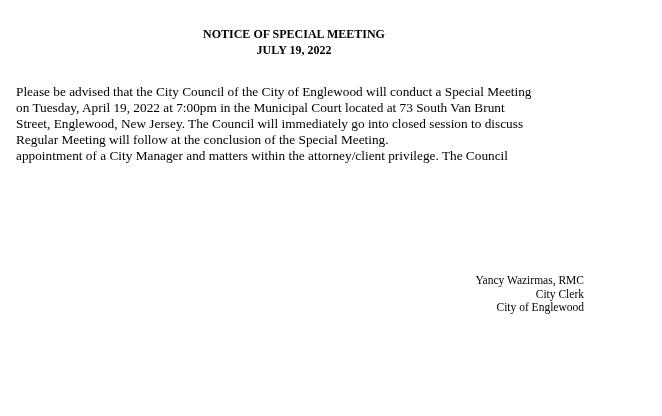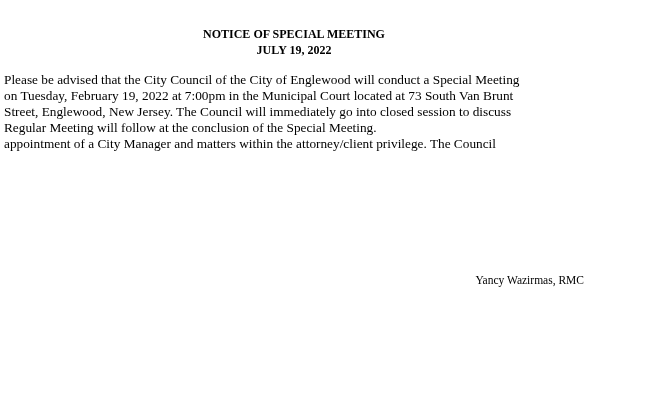--- a/index.html
+++ b/index.html
@@ -31,21 +31,21 @@
       line-height: 16px;
     }
     .title.line1 { top: 26px; }
     .title.line2 { top: 42px; }
     .para {
       position: absolute;
       left: 0;
       width: 580px;
       font-size: 13.3px;
       line-height: 16px;
-      margin: 0;
+      margin: 12px;
     }
     .para .ln {
       display: block;
       white-space: nowrap;
     }
     .para1 { top: 72px; }
     .para2 { top: 192px; }
     .sig {
       position: absolute;
       right: 0;
@@ -58,25 +58,27 @@
   </style>
 </head>
 <body>
 
 <div class="doc">
   <div class="title line1">NOTICE OF SPECIAL MEETING</div>
   <div class="title line2">JULY 19, 2022</div>
 
   <p class="para para1">
     <span class="ln">Please be advised that the City Council of the City of Englewood will conduct a Special Meeting</span>
-    <span class="ln">on Tuesday, February 19, 2022 at 7:00pm in the Municipal Court located at 73 South Van Brunt</span>
+    <span class="ln">on Tuesday, April 19, 2022 at 7:00pm in the Municipal Court located at 73 South Van Brunt</span>
     <span class="ln">Street, Englewood, New Jersey. The Council will immediately go into closed session to discuss</span>
     <span class="ln">Regular Meeting will follow at the conclusion of the Special Meeting.</span>
     <span class="ln">appointment of a City Manager and matters within the attorney/client privilege. The Council</span>
   </p>
 
   <p class="para para2">
   </p>
 
   <div class="sig">
     <span class="ln">Yancy Wazirmas, RMC</span>
+    <span class="ln">City Clerk</span>
+    <span class="ln">City of Englewood</span>
   </div>
 </div>
 
 </body></html>

